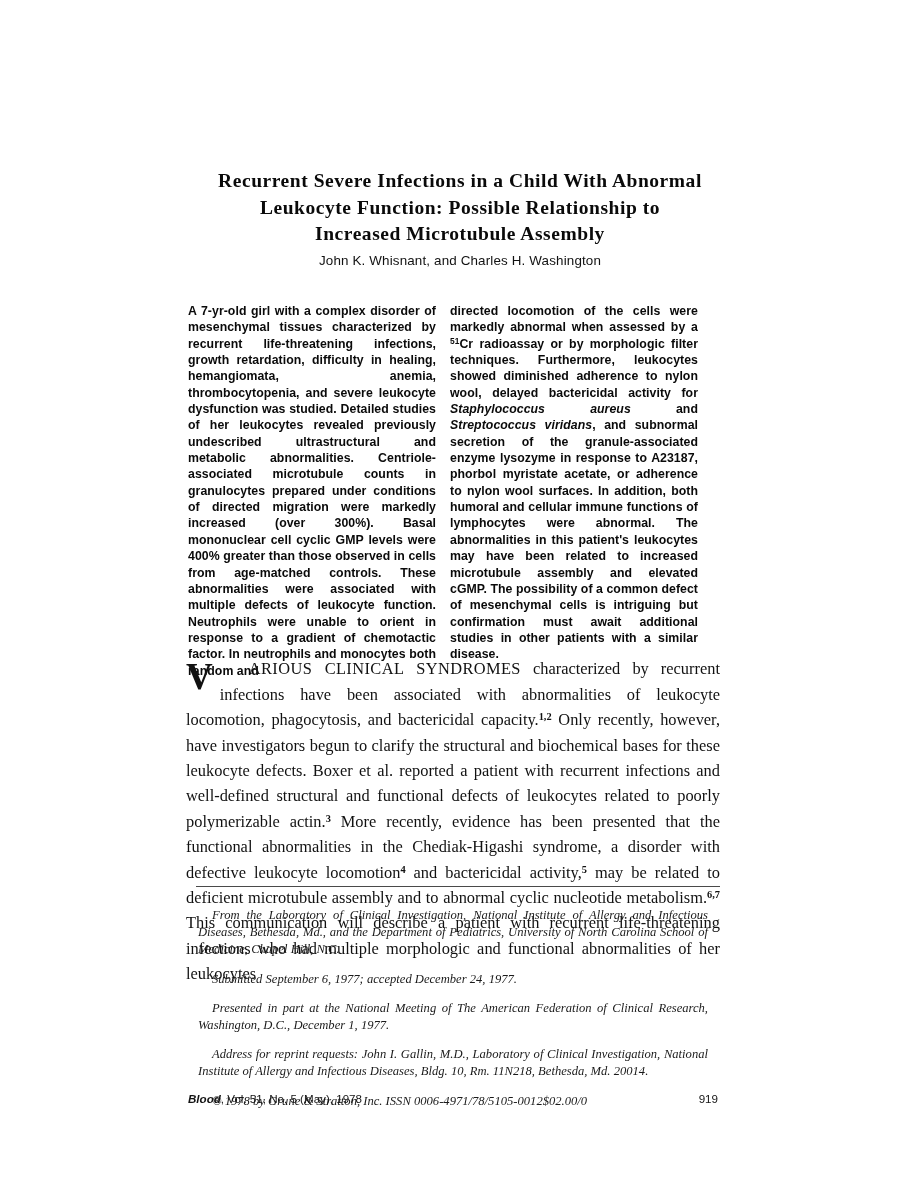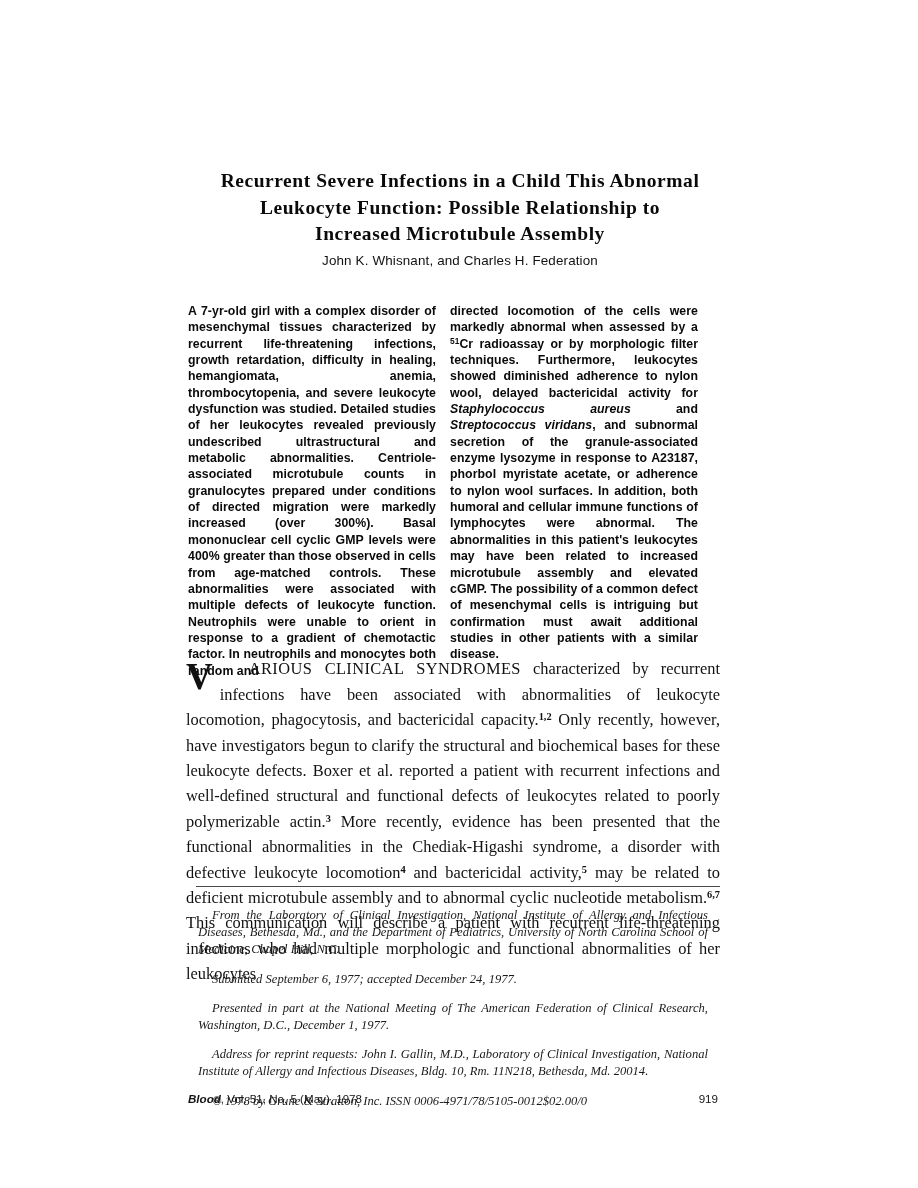--- a/index.html
+++ b/index.html
@@ -168,27 +168,27 @@
     font-size: 11.6px;
     margin-top: 44px;
   }
 </style>
 </head>
 <body>
 
 <div class="page">
 
   <div class="title-block">
-    <div class="title-line">Recurrent Severe Infections in a Child This Abnormal</div>
+    <div class="title-line">Recurrent Severe Infections in a Child With Abnormal</div>
     <div class="title-line">Leukocyte Function: Possible Relationship to</div>
     <div class="title-line">Increased Microtubule Assembly</div>
   </div>
 
   <div class="authors-block">
-    <div class="author-line">John K. Whisnant, and Charles H. Federation</div>
+    <div class="author-line">John K. Whisnant, and Charles H. Washington</div>
   </div>
 
   <div class="abstract">
     <div class="abs-col">A 7-yr-old girl with a complex disorder of mesenchymal tissues characterized by recurrent life-threatening infections, growth retardation, difficulty in healing, hemangiomata, anemia, thrombocytopenia, and severe leukocyte dysfunction was studied. Detailed studies of her leukocytes revealed previously undescribed ultrastructural and metabolic abnormalities. Centriole-associated microtubule counts in granulocytes prepared under conditions of directed migration were markedly increased (over 300%). Basal mononuclear cell cyclic GMP levels were 400% greater than those observed in cells from age-matched controls. These abnormalities were associated with multiple defects of leukocyte function. Neutrophils were unable to orient in response to a gradient of chemotactic factor. In neutrophils and monocytes both random and</div>
     <div class="abs-col"><span>directed locomotion of the cells were markedly abnormal when assessed by a </span><sup>51</sup><span>Cr radioassay or by morphologic filter techniques. Furthermore, leukocytes showed diminished adherence to nylon wool, delayed bactericidal activity for </span><i>Staphylococcus aureus</i><span> and </span><i>Streptococcus viridans</i><span>, and subnormal secretion of the granule-associated enzyme lysozyme in response to A23187, phorbol myristate acetate, or adherence to nylon wool surfaces. In addition, both humoral and cellular immune functions of lymphocytes were abnormal. The abnormalities in this patient's leukocytes may have been related to increased microtubule assembly and elevated cGMP. The possibility of a common defect of mesenchymal cells is intriguing but confirmation must await additional studies in other patients with a similar disease.</span></div>
   </div>
 
   <div class="body-sec">
     <p class="body-par"><span class="dropcap">V</span><span class="smallcaps">ARIOUS CLINICAL SYNDROMES</span><span> characterized by recurrent infections have been associated with abnormalities of leukocyte locomotion, phagocytosis, and bactericidal capacity.</span><sup>1,2</sup><span> Only recently, however, have investigators begun to clarify the structural and biochemical bases for these leukocyte defects. Boxer et al. reported a patient with recurrent infections and well-defined structural and functional defects of leukocytes related to poorly polymerizable actin.</span><sup>3</sup><span> More recently, evidence has been presented that the functional abnormalities in the Chediak-Higashi syndrome, a disorder with defective leukocyte locomotion</span><sup>4</sup><span> and bactericidal activity,</span><sup>5</sup><span> may be related to deficient microtubule assembly and to abnormal cyclic nucleotide metabolism.</span><sup>6,7</sup><span> This communication will describe a patient with recurrent life-threatening infections who had multiple morphologic and functional abnormalities of her leukocytes</span></p>
   </div>

